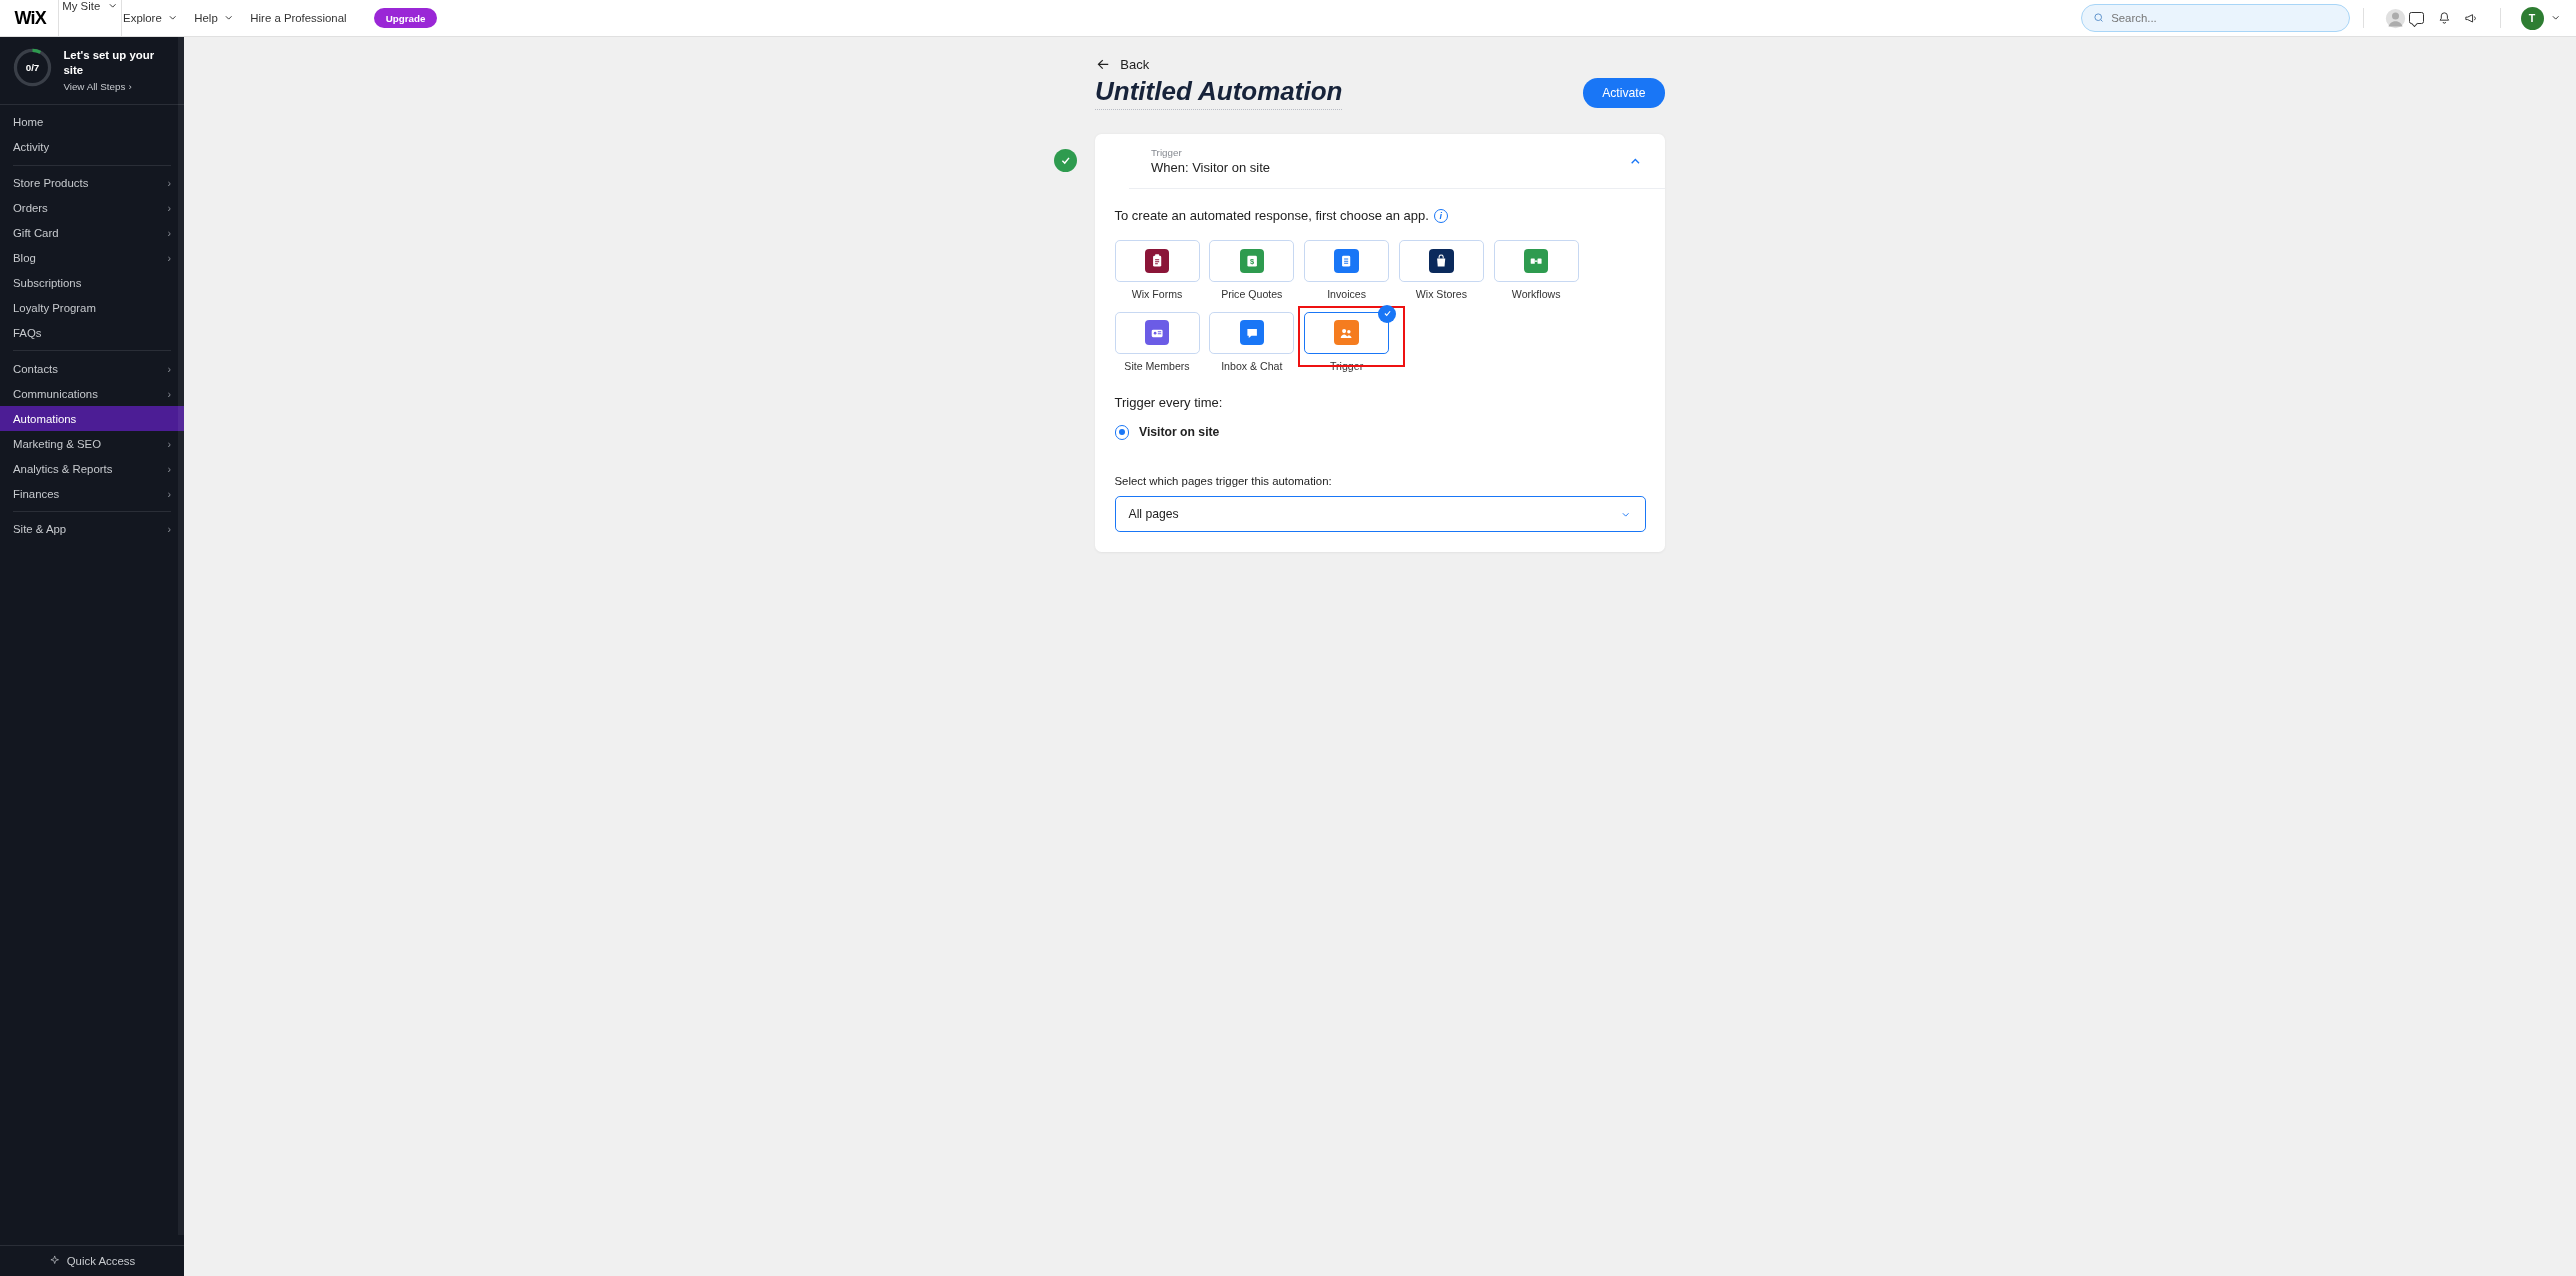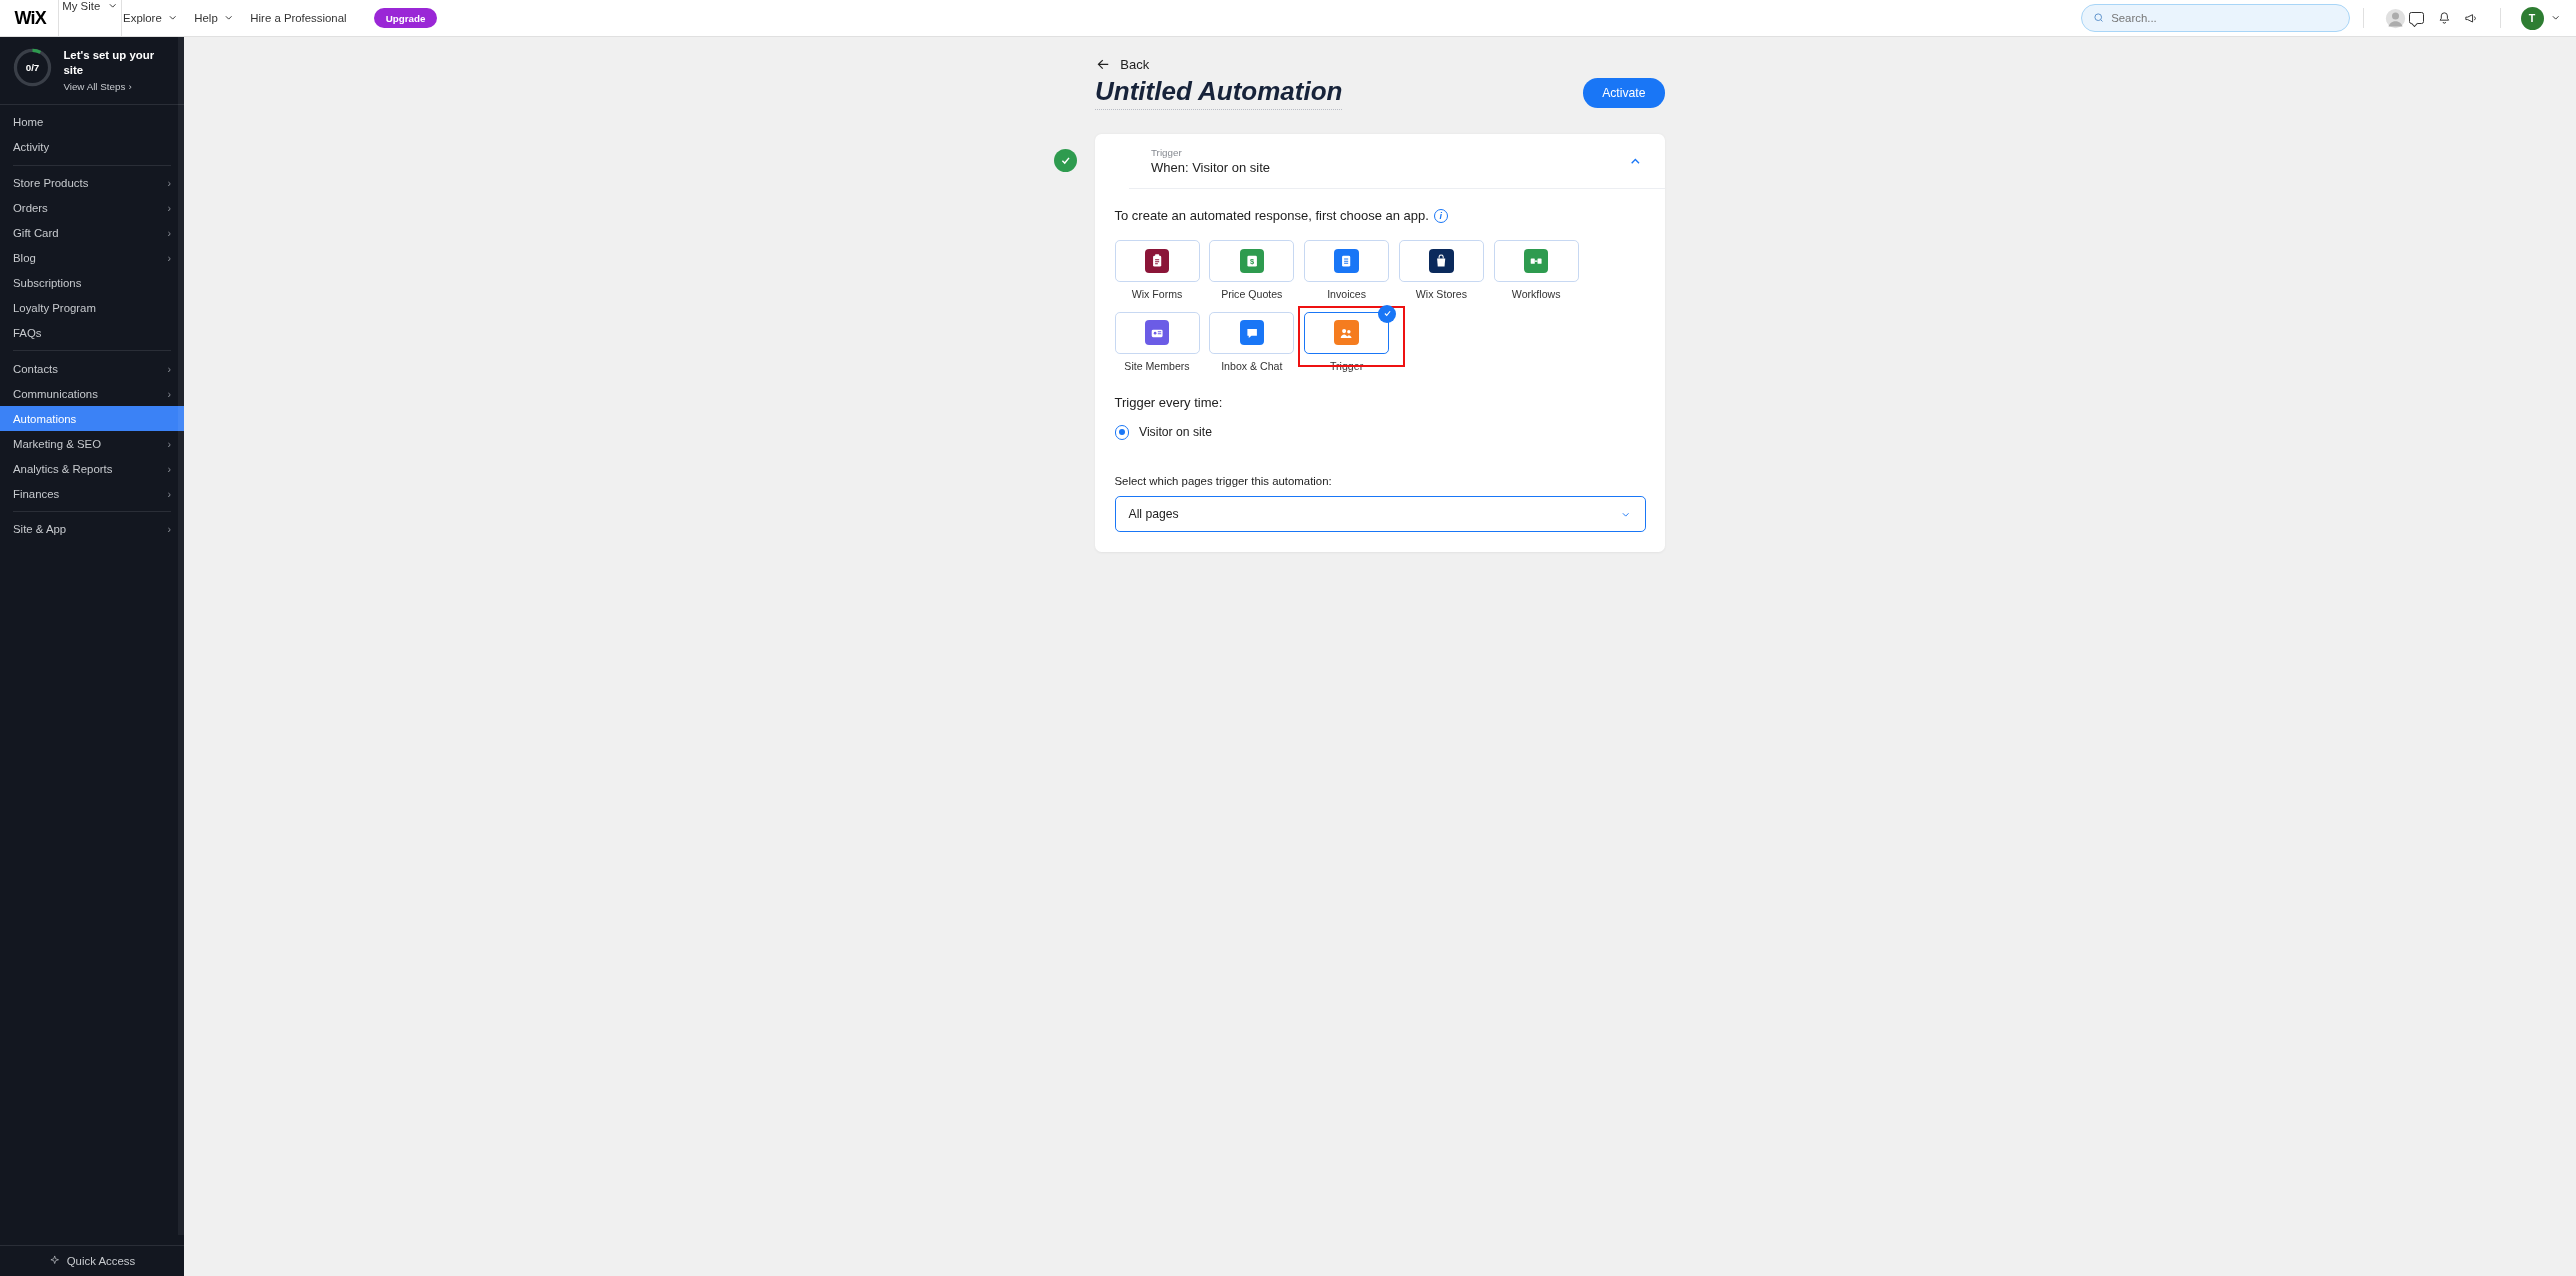--- a/index.html
+++ b/index.html
@@ -29,21 +29,21 @@
 .scroll-indicator { position: absolute; right: 0; top: 0; bottom: 41px; width: 6.5px; background: rgba(255,255,255,0.06); }
 .setup-box { padding: 11.4px 13px; display: flex; gap: 11.4px; align-items: flex-start; border-bottom: 0.8px solid #2a2e37; }
 .progress-ring { width: 39px; height: 39px; position: relative; flex-shrink: 0; }
 .progress-ring svg { transform: rotate(-90deg); }
 .progress-text { position: absolute; inset: 0; display: flex; align-items: center; justify-content: center; font-size: 9.8px; font-weight: 700; color: #fff; }
 .setup-title { font-size: 11.4px; font-weight: 700; color: #fff; line-height: 1.3; }
 .setup-link { font-size: 9.8px; color: #c7cace; margin-top: 3.3px; cursor: pointer; display: flex; align-items: center; gap: 3.3px; }
 .side-section { padding: 4.9px 0; border-bottom: 0.8px solid #2a2e37; margin: 0 13px; }
 .side-section:last-of-type { border-bottom: none; }
 .side-item { display: flex; justify-content: space-between; align-items: center; padding: 6.5px 13px; margin: 0 -13px; font-size: 11.4px; cursor: pointer; }
-.side-item.active { background: #3b82f6; color: #fff; }
+.side-item.active { background: #4c1d95; color: #fff; }
 .chevron { font-size: 10.6px; color: #868a91; }
 .quick-access { margin-top: auto; padding: 9px 13px; font-size: 11.4px; display: flex; align-items: center; gap: 6.5px; border-top: 0.8px solid #2a2e37; cursor: pointer; justify-content: center; }
 
 
 .main { flex: 1; overflow-y: auto; padding: 19.5px 33px 49px; display: flex; justify-content: center; }
 .content { width: 100%; max-width: 570px; }
 .back-link { display: flex; align-items: center; gap: 9.8px; font-size: 13px; color: #222; cursor: pointer; margin-left: 0.8px; }
 .header-row { display: flex; justify-content: space-between; align-items: center; margin-top: 4.9px; }
 .page-title { font-size: 26px; font-weight: 800; color: #17233a; border-bottom: 1.6px dotted #b8bcc4; padding-bottom: 1.6px; display: inline-block; font-style: italic; }
 .activate-btn { background: #1976f6; color: #fff; border: none; border-radius: 14.7px; padding: 8.1px 19.5px; font-size: 12.2px; font-weight: 500; cursor: pointer; }
@@ -62,21 +62,21 @@
 .apps-grid { display: flex; flex-wrap: wrap; gap: 11.4px 9.8px; margin-top: 16.3px; }
 .app-tile-wrap { display: flex; flex-direction: column; align-items: center; gap: 6.5px; width: 85px; position: relative; }
 .app-tile { width: 85px; height: 42px; border: 0.8px solid #c7d8f2; border-radius: 4.9px; display: flex; align-items: center; justify-content: center; cursor: pointer; background: #fff; position: relative; }
 .app-tile.selected { border: 1.6px solid #1976f6; }
 .app-tile-wrap.highlighted::before { content: ""; position: absolute; top: -5.7px; left: -5.7px; width: 103px; height: 57px; border: 2.4px solid #e11; pointer-events: none; z-index: 5; }
 .app-check { position: absolute; top: -8.1px; right: -8.1px; width: 18px; height: 18px; background: #1976f6; border-radius: 50%; display: flex; align-items: center; justify-content: center; color: #fff; z-index: 6; }
 .app-icon { width: 24.4px; height: 24.4px; border-radius: 4.1px; display: flex; align-items: center; justify-content: center; }
 .app-label { font-size: 10.6px; color: #333; text-align: center; }
 
 .section-heading { font-size: 13px; color: #222; margin-top: 23px; }
-.radio-row { margin-top: 14.7px; display: flex; align-items: center; gap: 9.8px; }
+.radio-row { margin-top: 14.7px; display: flex; align-items: center; gap: 9.8px; font-weight: bold; }
 .radio { width: 14.7px; height: 14.7px; border: 1.6px solid #1976f6; border-radius: 50%; display: flex; align-items: center; justify-content: center; }
 .radio-dot { width: 6.5px; height: 6.5px; background: #1976f6; border-radius: 50%; }
 .radio-label { font-size: 12.2px; color: #222; }
 .select-label { font-size: 11.4px; color: #222; margin-top: 35px; }
 .dropdown { margin-top: 9.8px; border: 0.8px solid #1976f6; border-radius: 4.9px; height: 36px; display: flex; align-items: center; justify-content: space-between; padding: 0 13px; cursor: pointer; font-size: 12.2px; color: #222; }
 
 svg.icon { width: 11.4px; height: 11.4px; }
 svg.icon-lg { width: 14.7px; height: 14.7px; }
 </style>
 </head>

